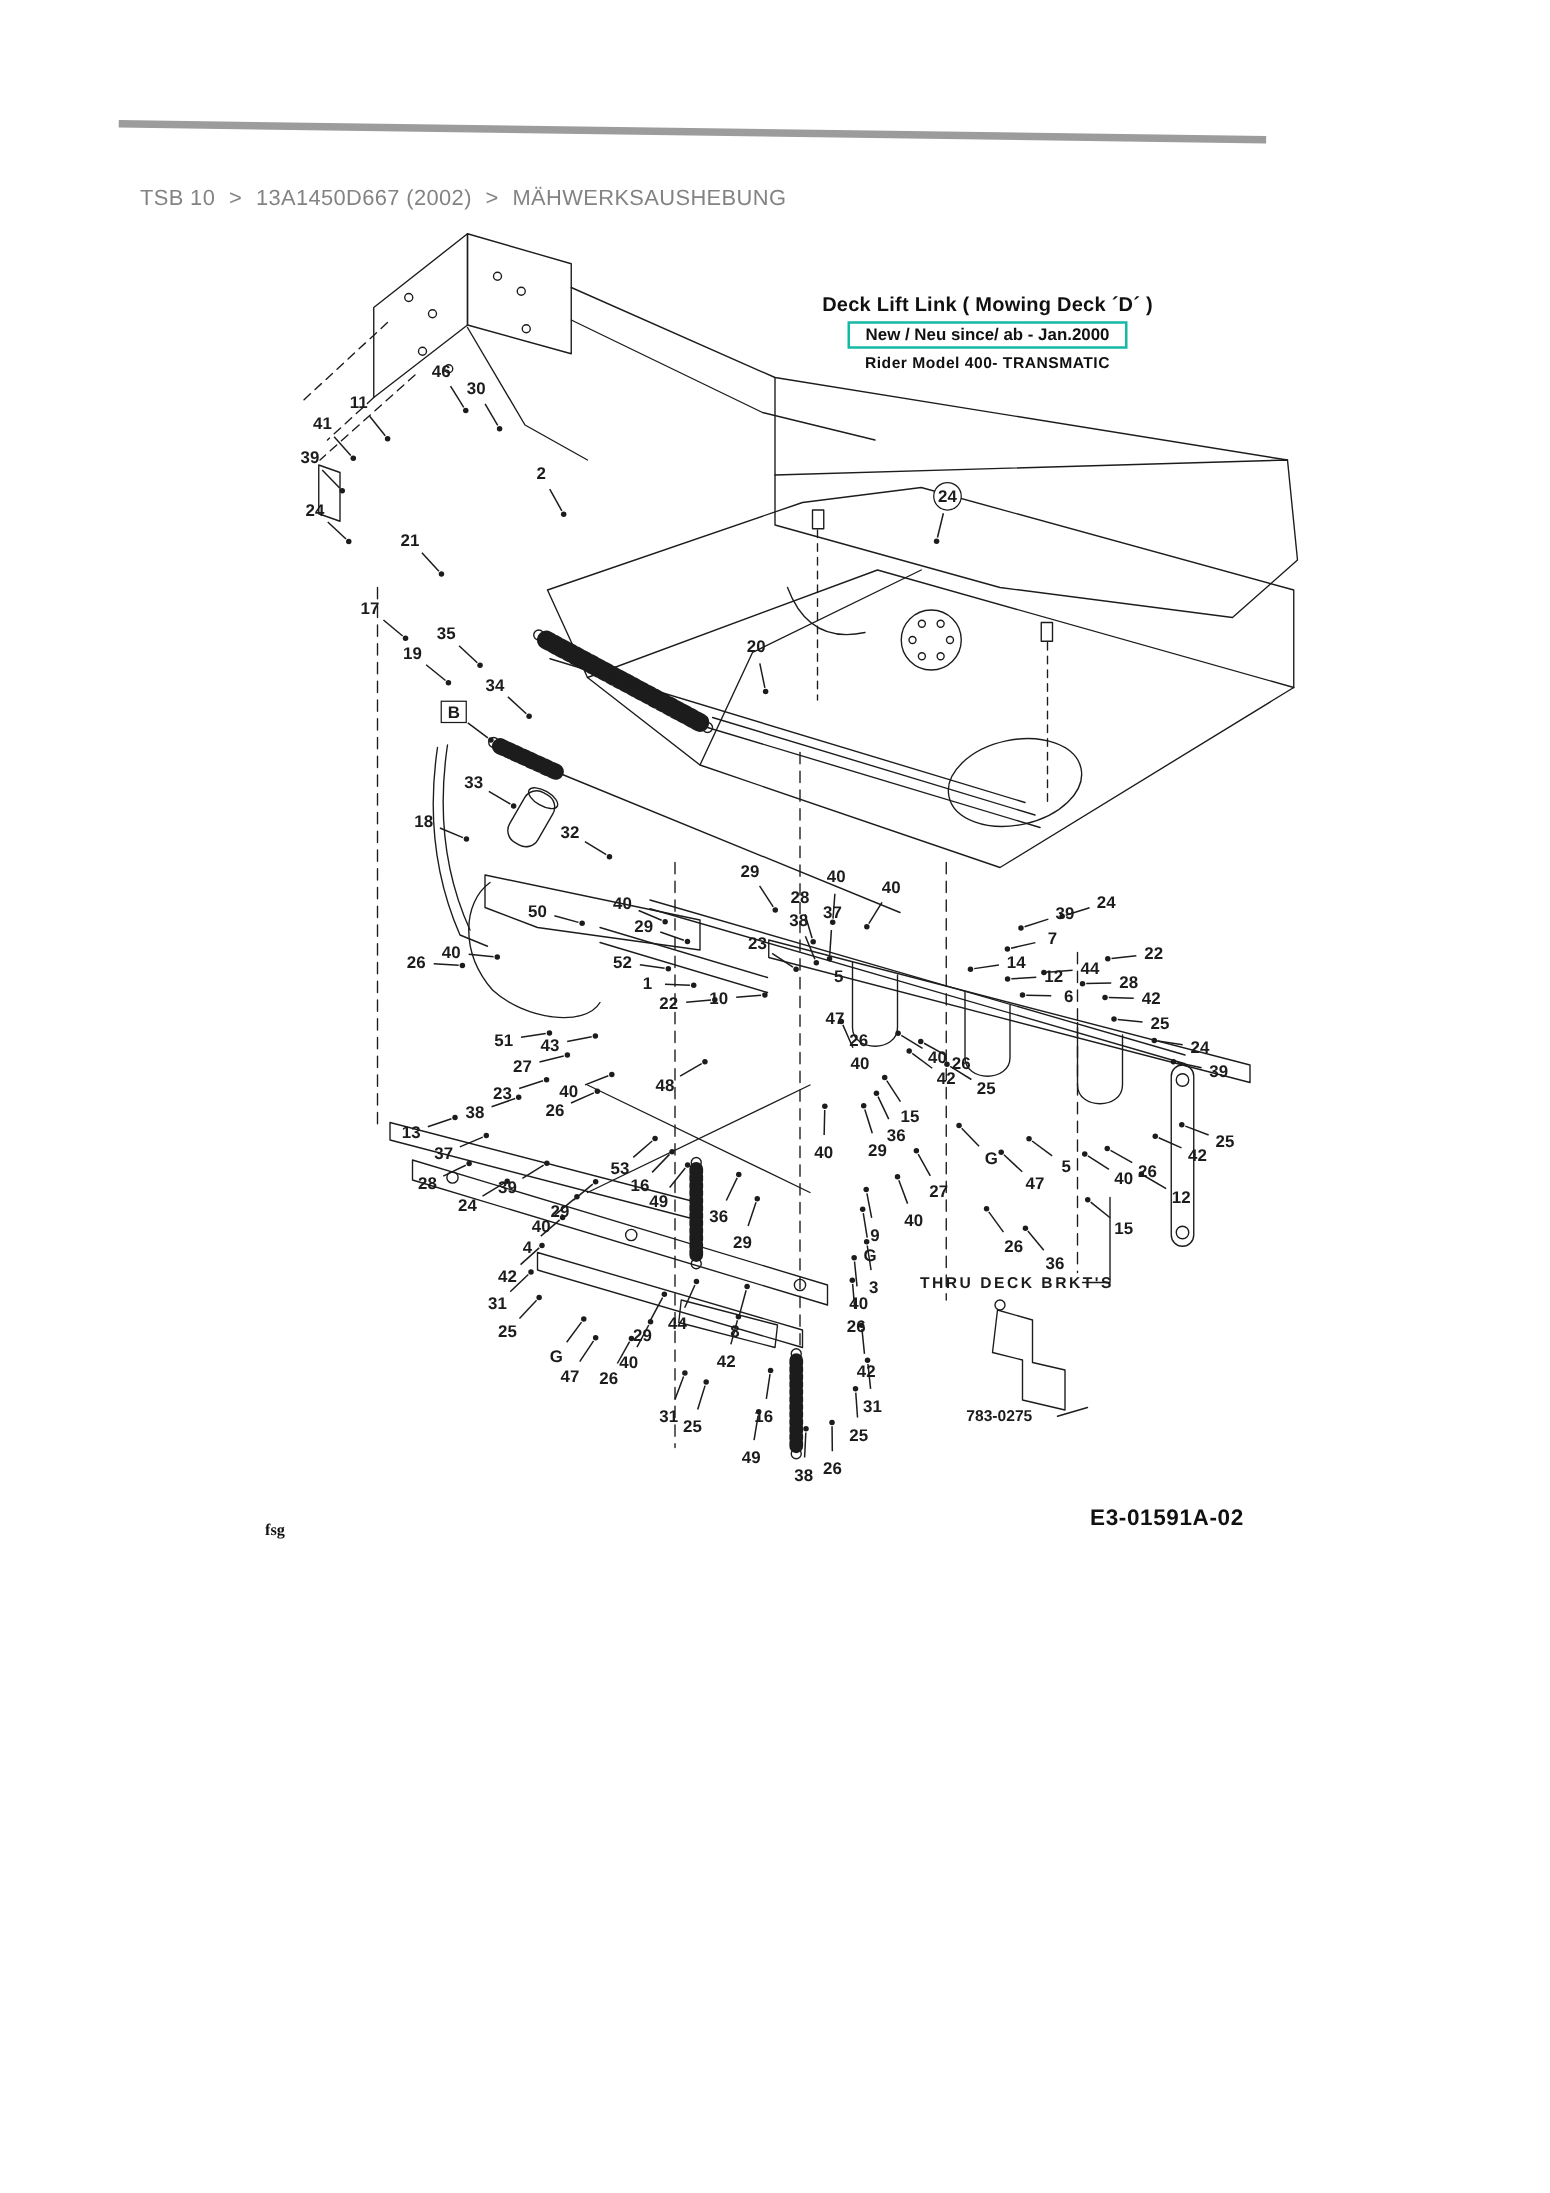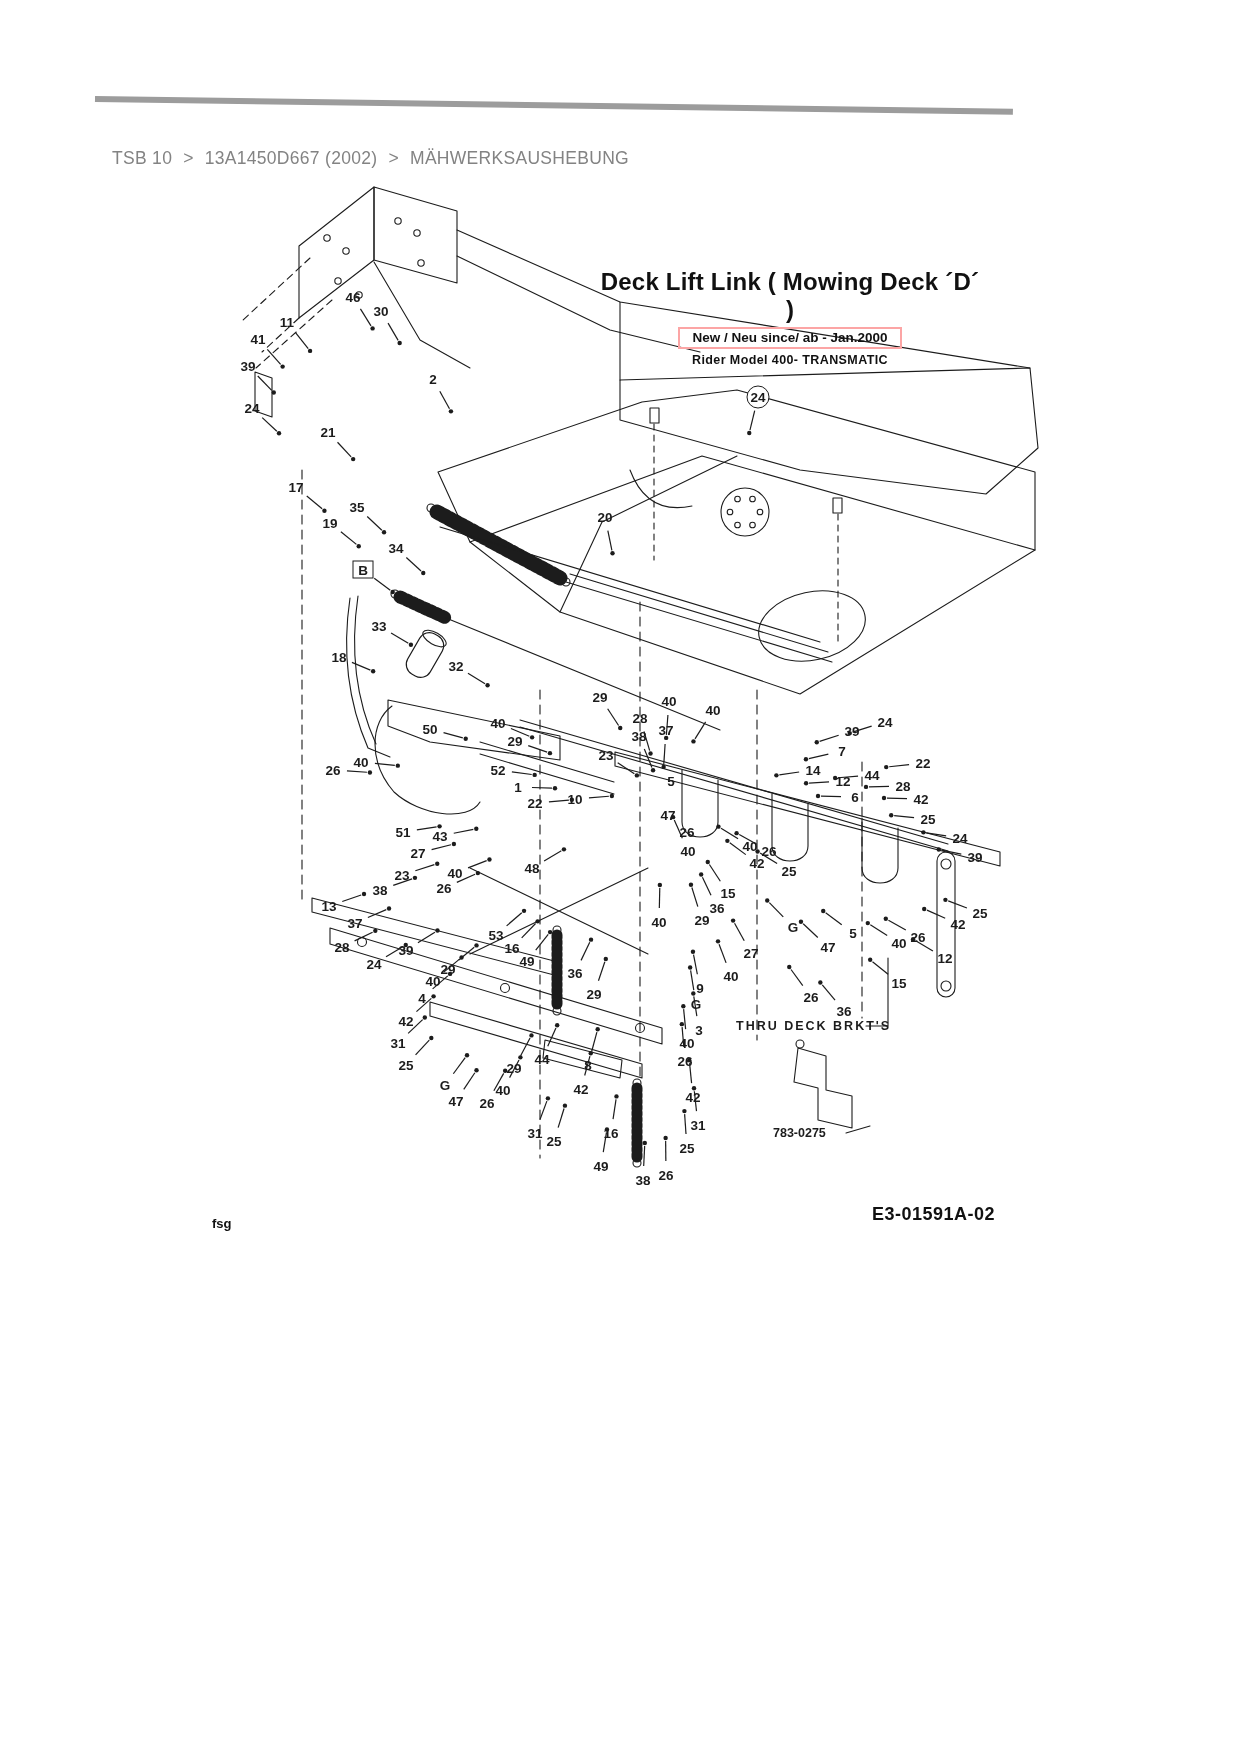--- a/index.html
+++ b/index.html
@@ -5,25 +5,25 @@
   html,body{margin:0;padding:0;background:#ffffff;}
   .page{position:relative;width:1240px;height:1754px;background:#ffffff;
         font-family:"Liberation Sans",sans-serif;overflow:hidden;}
   .top-rule{position:absolute;left:95px;top:96px;width:918px;height:6px;
             background:#9c9c9c;transform:rotate(0.8deg);transform-origin:left center;}
   .breadcrumb{position:absolute;left:112px;top:148px;font-size:17.5px;color:#838383;
               letter-spacing:.3px;white-space:nowrap;}
   .breadcrumb .sep{margin:0 11px;}
   svg.diagram{position:absolute;left:0;top:0;}
   .titleblock{position:absolute;left:598px;top:236px;width:384px;text-align:center;color:#111;}
-  .dg-title{font-size:24px;font-weight:bold;letter-spacing:.2px;margin-top:32px;}
-  .dg-since{display:inline-block;border:2px solid #fca5a5;padding:1px 12px 2px;
+  .dg-title{font-size:16px;font-weight:bold;letter-spacing:.2px;}
+  .dg-since{display:inline-block;border:2px solid #14b8a6;padding:1px 12px 2px;
             font-size:13.5px;font-weight:bold;margin-top:3px;}
   .dg-model{font-size:12.5px;font-weight:bold;margin-top:4px;letter-spacing:.4px;}
-  .footer-left{position:absolute;left:212px;top:1216px;font-size:13px;font-weight:bold;color:#111;}
+  .footer-left{position:absolute;left:212px;top:1216px;font-size:13px;font-weight:bold;color:#111;font-family:Liberation Serif, serif;}
   .drawing-number{position:absolute;left:872px;top:1204px;font-size:18px;font-weight:bold;
                   color:#111;letter-spacing:.5px;}
   #callout-layer text{font-family:"Liberation Sans",sans-serif;font-size:13.5px;
                       font-weight:bold;fill:#1c1c1c;}
   #annot-layer text{font-family:"Liberation Sans",sans-serif;font-size:12.5px;
                     font-weight:bold;fill:#1c1c1c;}
 </style>
 </head>
 <body>
 

